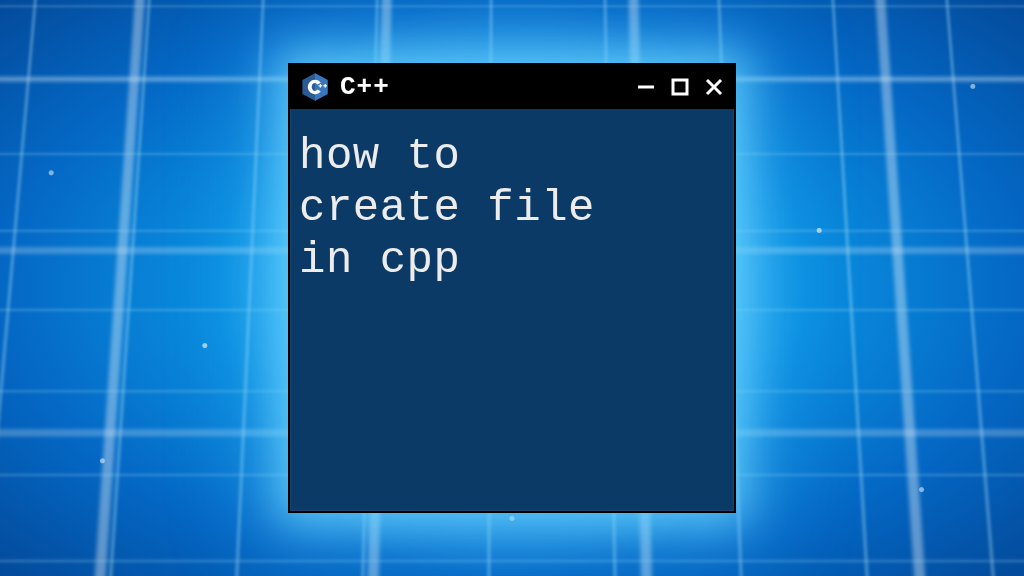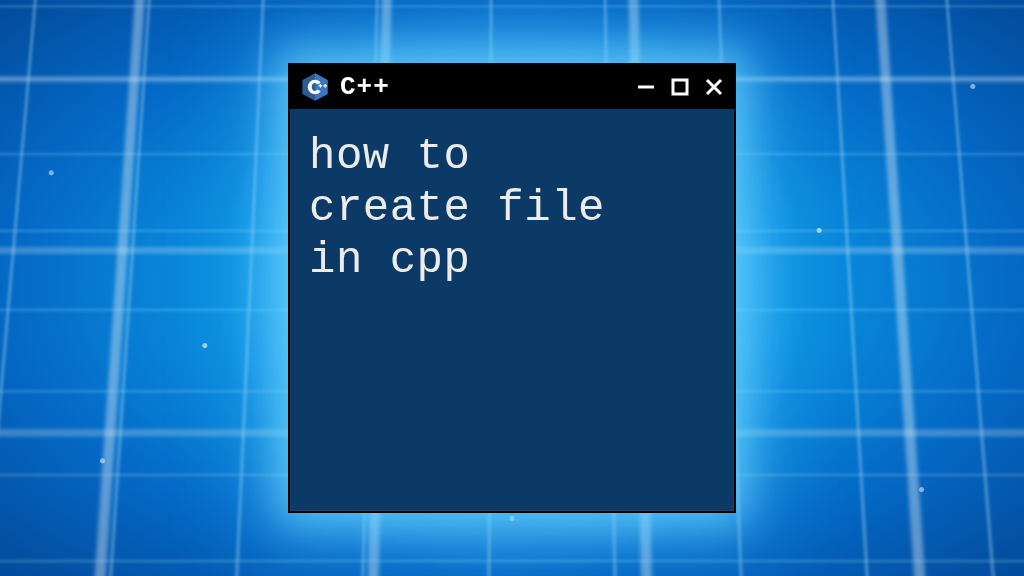--- a/index.html
+++ b/index.html
@@ -82,21 +82,21 @@
       gap: 10px;
       align-items: center;
     }
     .ctrl {
       width: 24px; height: 24px;
       display: flex; align-items: center; justify-content: center;
       color: #fff;
     }
     .ctrl svg { display: block; }
     .content {
-      padding: 22px 19px;
+      padding: 22px 9px;
       color: #ececec;
       font-size: 44px;
       line-height: 1.18;
       letter-spacing: 0.5px;
       font-family: 'Consolas', 'Courier New', monospace;
       white-space: pre-line;
       word-break: normal;
     }
 
     

